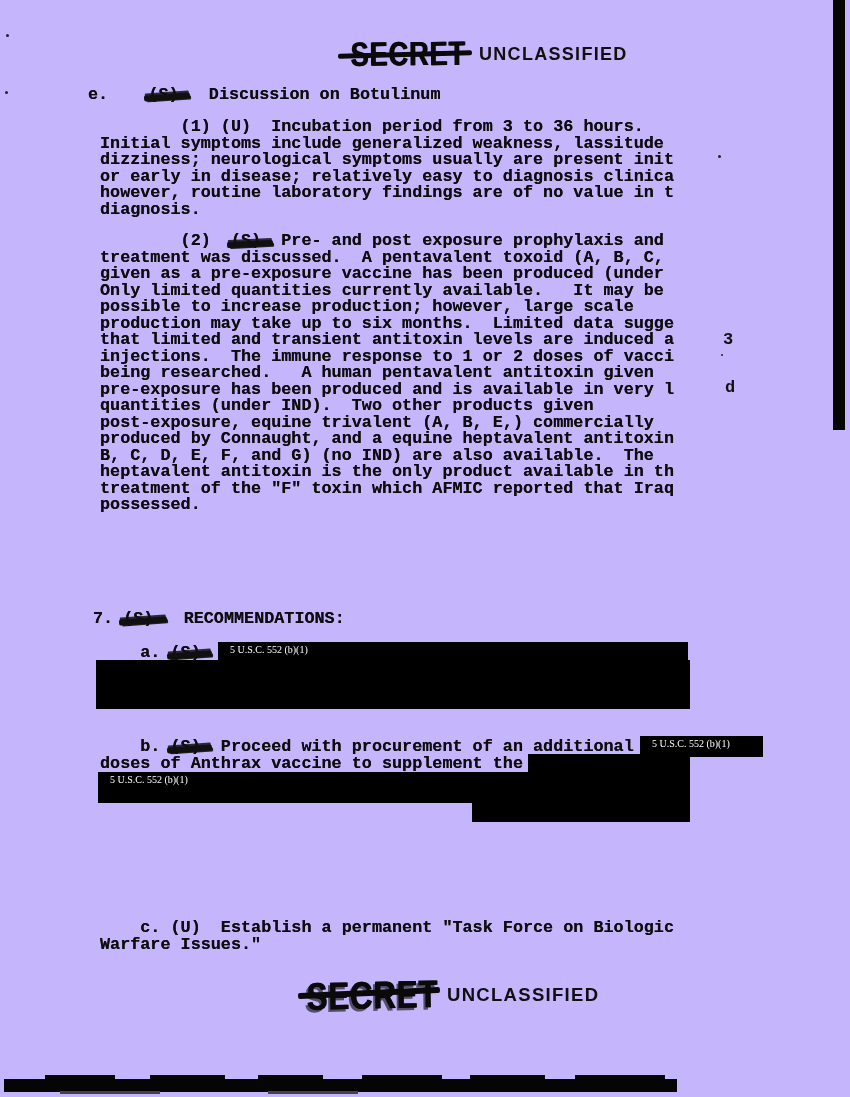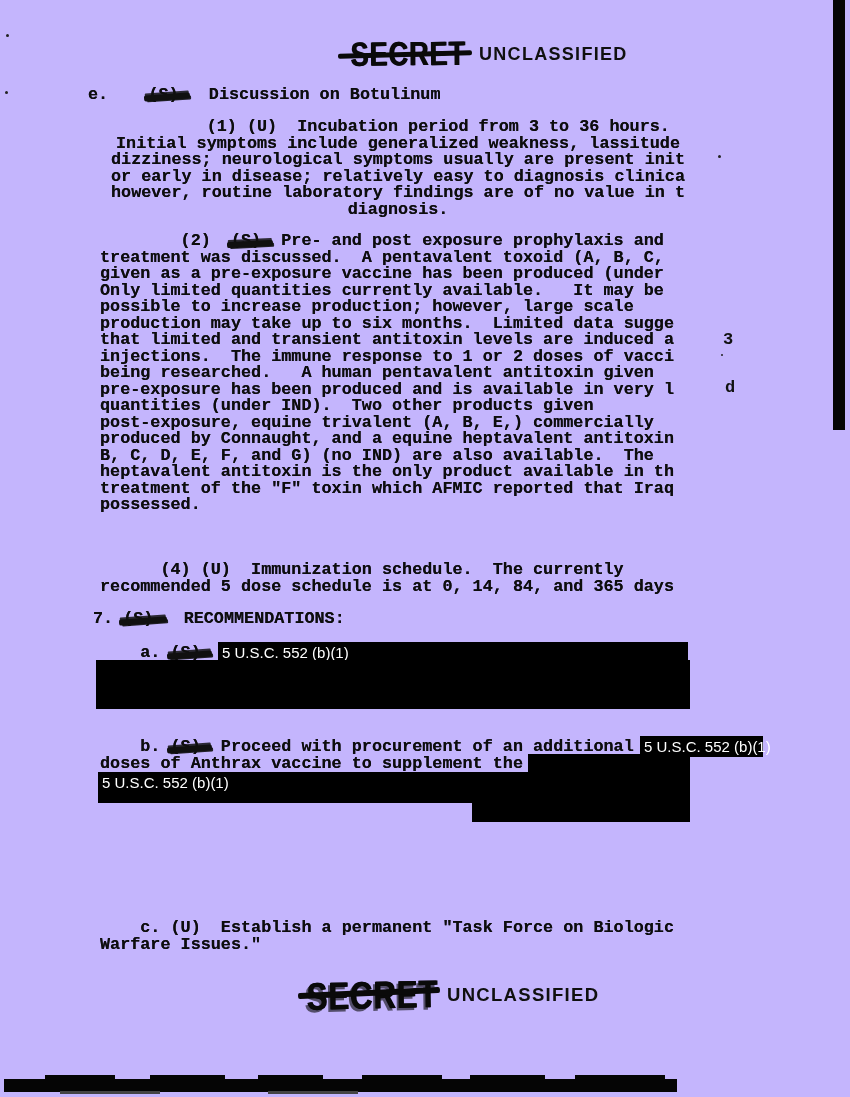--- a/index.html
+++ b/index.html
@@ -39,23 +39,23 @@
     font-family:"Liberation Sans", sans-serif;
     font-weight:bold;
     color:#101010;
     letter-spacing:1.3px;
   }
   .strike-bar { position:absolute; background:#0a0a0a; border-radius:2px; }
   .s-strike  { position:absolute; background:#101010; border-radius:2px; height:6px; box-shadow:0 -3px 0 -1px rgba(16,16,16,0.85), 2px 2px 0 -1px rgba(16,16,16,0.9); }
   
   .redact { position:absolute; background:#000; }
   .redact-label {
-    position:absolute; top:2px; left:4px;
-    font-family:Liberation Sans, sans-serif;
-    font-size:15px; font-weight:normal;
+    position:absolute; top:2px; left:12px;
+    font-family:Liberation Serif, serif;
+    font-size:10px; font-weight:normal;
     color:#ffffff; white-space:nowrap;
   }
   .margin-note {
     position:absolute;
     font-family:"Liberation Mono", monospace;
     font-weight:700; font-size:17px; color:#111;
   }
   .speck { position:absolute; background:#222; border-radius:50%; }
   .bar { position:absolute; background:#050505; }
 </style>
@@ -64,21 +64,21 @@
 
 <div class="page">
 
   <div class="stamp-secret" style="left:350px; top:36px; font-size:27px; transform:scaleY(1.25) rotate(-0.5deg);">SECRET</div>
   <div class="strike-bar" style="left:338px; top:52px; width:134px; height:5px; transform:rotate(-1.5deg);"></div>
   <div class="stamp-unclass" style="left:479px; top:44px; font-size:18px;">UNCLASSIFIED</div>
 
   <pre class="tw" style="left:88px; top:87px;">e.    (S)   Discussion on Botulinum</pre>
   <div class="s-strike" style="left:144px; top:94px; width:46px; transform:rotate(-4deg);"></div>
 
-  <pre class="tw clip" style="top:119px;text-align:center;">        (1) (U)  Incubation period from 3 to 36 hours.
+  <pre class="tw clip" style="top:119px;">        (1) (U)  Incubation period from 3 to 36 hours.
 Initial symptoms include generalized weakness, lassitude
 dizziness; neurological symptoms usually are present init
 or early in disease; relatively easy to diagnosis clinica
 however, routine laboratory findings are of no value in t
 diagnosis.</pre>
 
   <pre class="tw clip" style="top:233px;">        (2)  (S)  Pre- and post exposure prophylaxis and
 treatment was discussed.  A pentavalent toxoid (A, B, C,
 given as a pre-exposure vaccine has been produced (under
 Only limited quantities currently available.   It may be
@@ -91,22 +91,20 @@
 quantities (under IND).  Two other products given
 post-exposure, equine trivalent (A, B, E,) commercially
 produced by Connaught, and a equine heptavalent antitoxin
 B, C, D, E, F, and G) (no IND) are also available.  The
 heptavalent antitoxin is the only product available in th
 treatment of the "F" toxin which AFMIC reported that Iraq
 possessed.</pre>
   <div class="s-strike" style="left:227px; top:241px; width:46px; transform:rotate(-3deg);"></div>
 
 
-  <pre class="tw clip" style="top:562px;">      (4) (U)  Immunization schedule.  The currently
-recommended 5 dose schedule is at 0, 14, 84, and 365 days</pre>
 
   <pre class="tw" style="left:93px; top:611px;">7. (S)   RECOMMENDATIONS:</pre>
   <div class="s-strike" style="left:119px; top:618px; width:48px; transform:rotate(-4deg);"></div>
 
   <pre class="tw clip" style="top:645px;">    a. (S)</pre>
   <div class="s-strike" style="left:167px; top:652px; width:45px; transform:rotate(-4deg);"></div>
 
   <div class="redact" style="left:218px; top:642px; width:470px; height:19px;">
     <span class="redact-label">5 U.S.C. 552 (b)(1)</span>
   </div>

